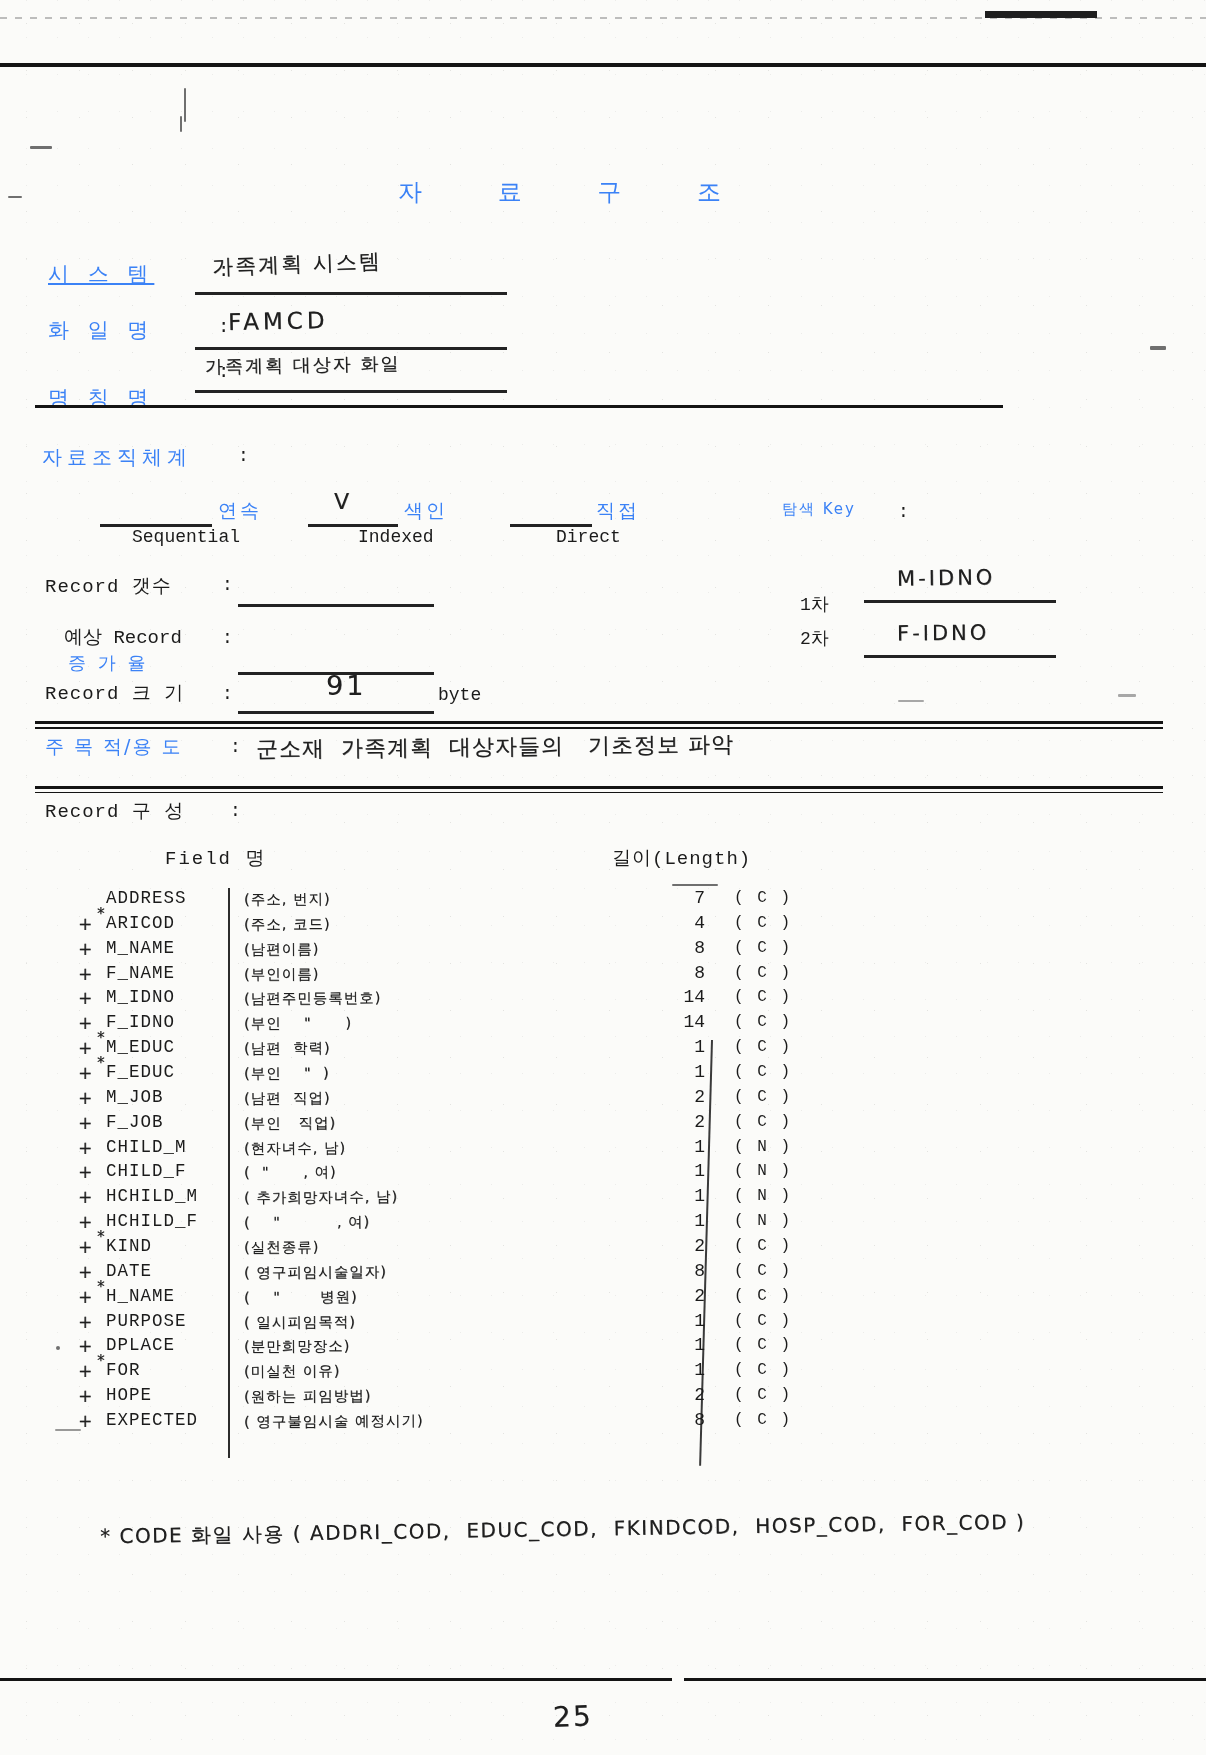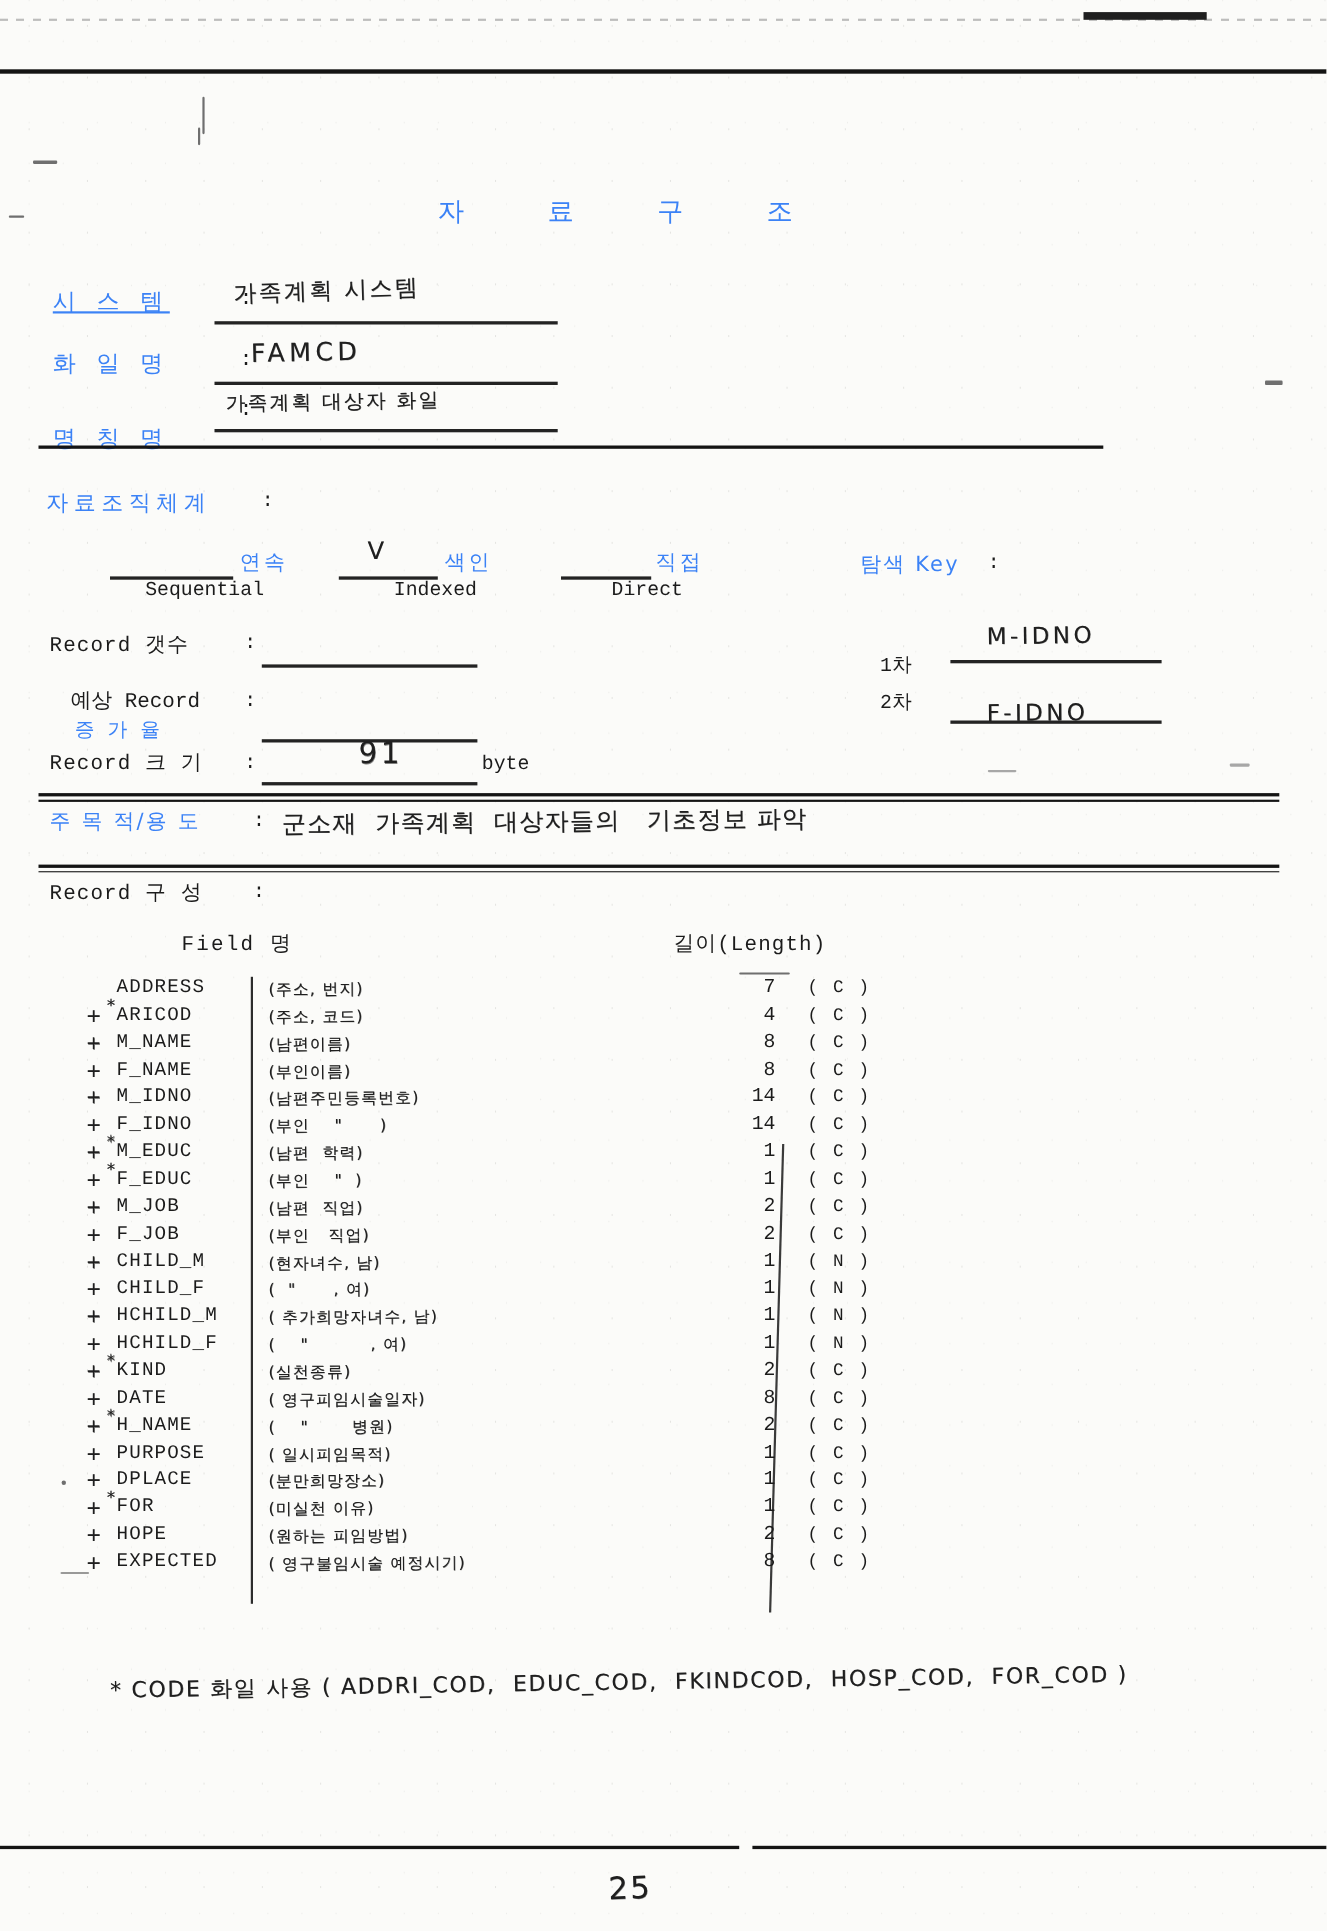--- a/index.html
+++ b/index.html
@@ -79,38 +79,38 @@
 
 <div class="abs hand" style="left:334px;top:489px;font-size:22px;">V</div>
 <div class="uline" style="left:308px;top:524px;width:90px;height:3px;"></div>
 <div class="abs klabel" style="left:404px;top:498px;font-size:19px;letter-spacing:3px;">색인</div>
 <div class="abs typed" style="left:358px;top:527px;font-size:18px;">Indexed</div>
 
 <div class="uline" style="left:510px;top:524px;width:82px;height:3px;"></div>
 <div class="abs klabel" style="left:596px;top:498px;font-size:19px;letter-spacing:3px;">직접</div>
 <div class="abs typed" style="left:556px;top:527px;font-size:18px;">Direct</div>
 
-<div class="abs klabel" style="left:782px;top:500px;font-size:19px;letter-spacing:2px;">탐색 Key</div>
+<div class="abs klabel" style="left:782px;top:500px;font-size:15px;letter-spacing:2px;">탐색 Key</div>
 <div class="abs typed" style="left:898px;top:502px;font-size:18px;">:</div>
 
 <div class="abs typed" style="left:45px;top:573px;font-size:19px;letter-spacing:1px;">Record 갯수</div>
 <div class="abs typed" style="left:222px;top:575px;font-size:18px;">:</div>
 <div class="uline" style="left:238px;top:604px;width:196px;height:3px;"></div>
 
 <div class="abs typed" style="left:800px;top:572px;font-size:18px;margin-top:20px;">1차</div>
 <div class="abs hand" style="left:897px;top:566px;font-size:21px;letter-spacing:3px;transform:rotate(-0.8deg);">M-IDNO</div>
 <div class="uline" style="left:864px;top:600px;width:192px;height:3px;"></div>
 
 <div class="abs typed" style="left:64px;top:624px;font-size:19px;">예상 Record</div>
 <div class="abs klabel" style="left:68px;top:651px;font-size:18px;letter-spacing:3px;">증 가 율</div>
 <div class="abs typed" style="left:222px;top:628px;font-size:18px;">:</div>
 <div class="uline" style="left:238px;top:672px;width:196px;height:3px;"></div>
 
 <div class="abs typed" style="left:800px;top:626px;font-size:18px;">2차</div>
-<div class="abs hand" style="left:897px;top:636px;font-size:21px;letter-spacing:3px;transform:rotate(-0.5deg);">F-IDNO</div>
+<div class="abs hand" style="left:897px;top:621px;font-size:21px;letter-spacing:3px;transform:rotate(-0.5deg);">F-IDNO</div>
 <div class="uline" style="left:864px;top:655px;width:192px;height:3px;"></div>
 
 <div class="abs typed" style="left:45px;top:680px;font-size:19px;letter-spacing:1px;">Record 크 기</div>
 <div class="abs typed" style="left:222px;top:684px;font-size:18px;">:</div>
 <div class="abs hand" style="left:326px;top:670px;font-size:27px;letter-spacing:3px;">91</div>
 <div class="abs typed" style="left:438px;top:685px;font-size:18px;">byte</div>
 <div class="uline" style="left:238px;top:711px;width:196px;height:3px;"></div>
 
 <div class="rule" style="left:35px;top:721px;width:1128px;height:3px;"></div>
 <div class="rule" style="left:35px;top:727px;width:1128px;height:2px;"></div>

